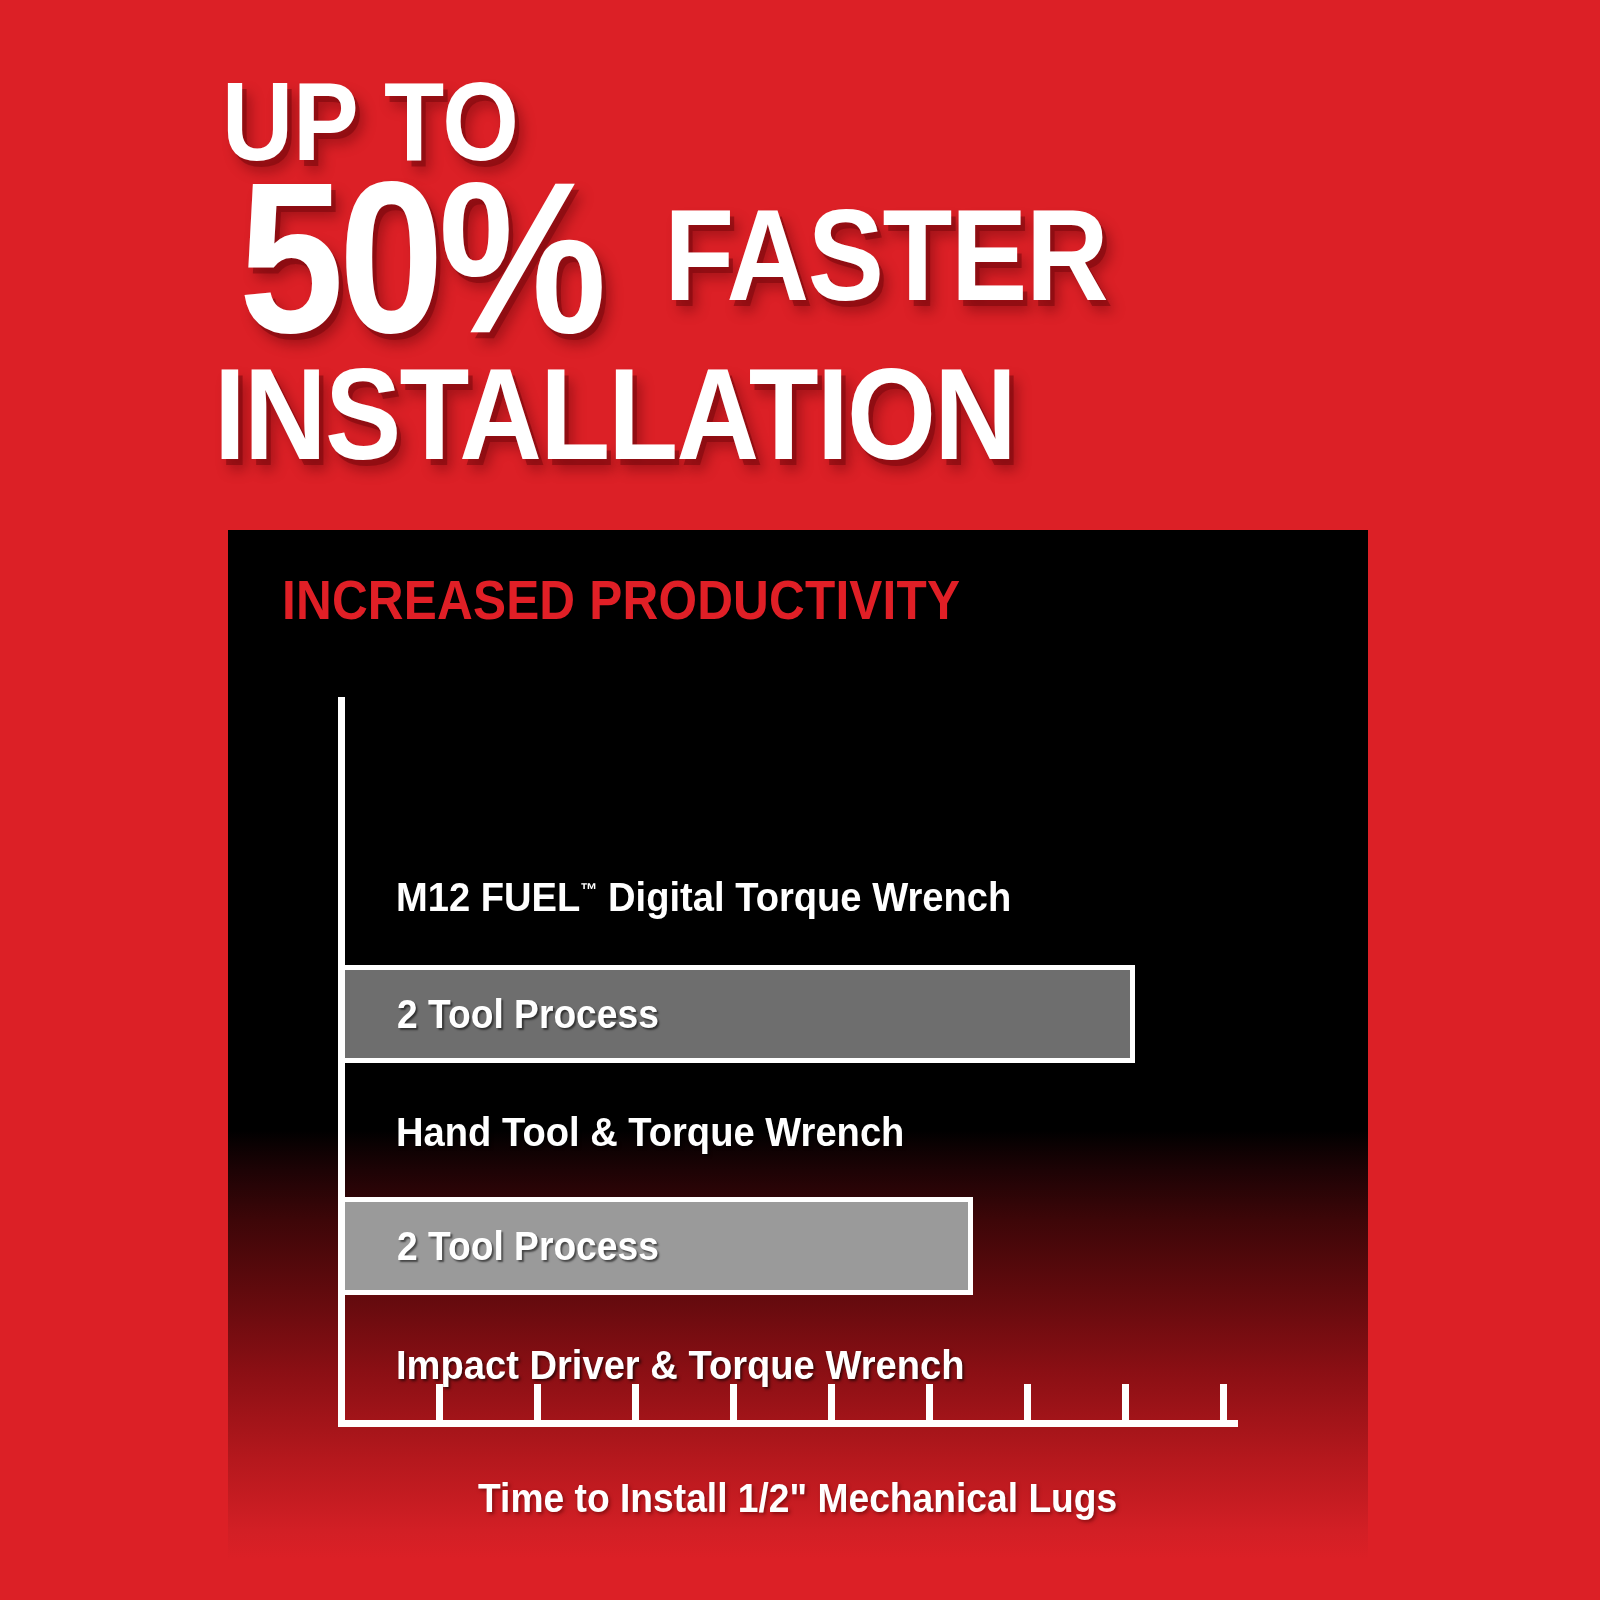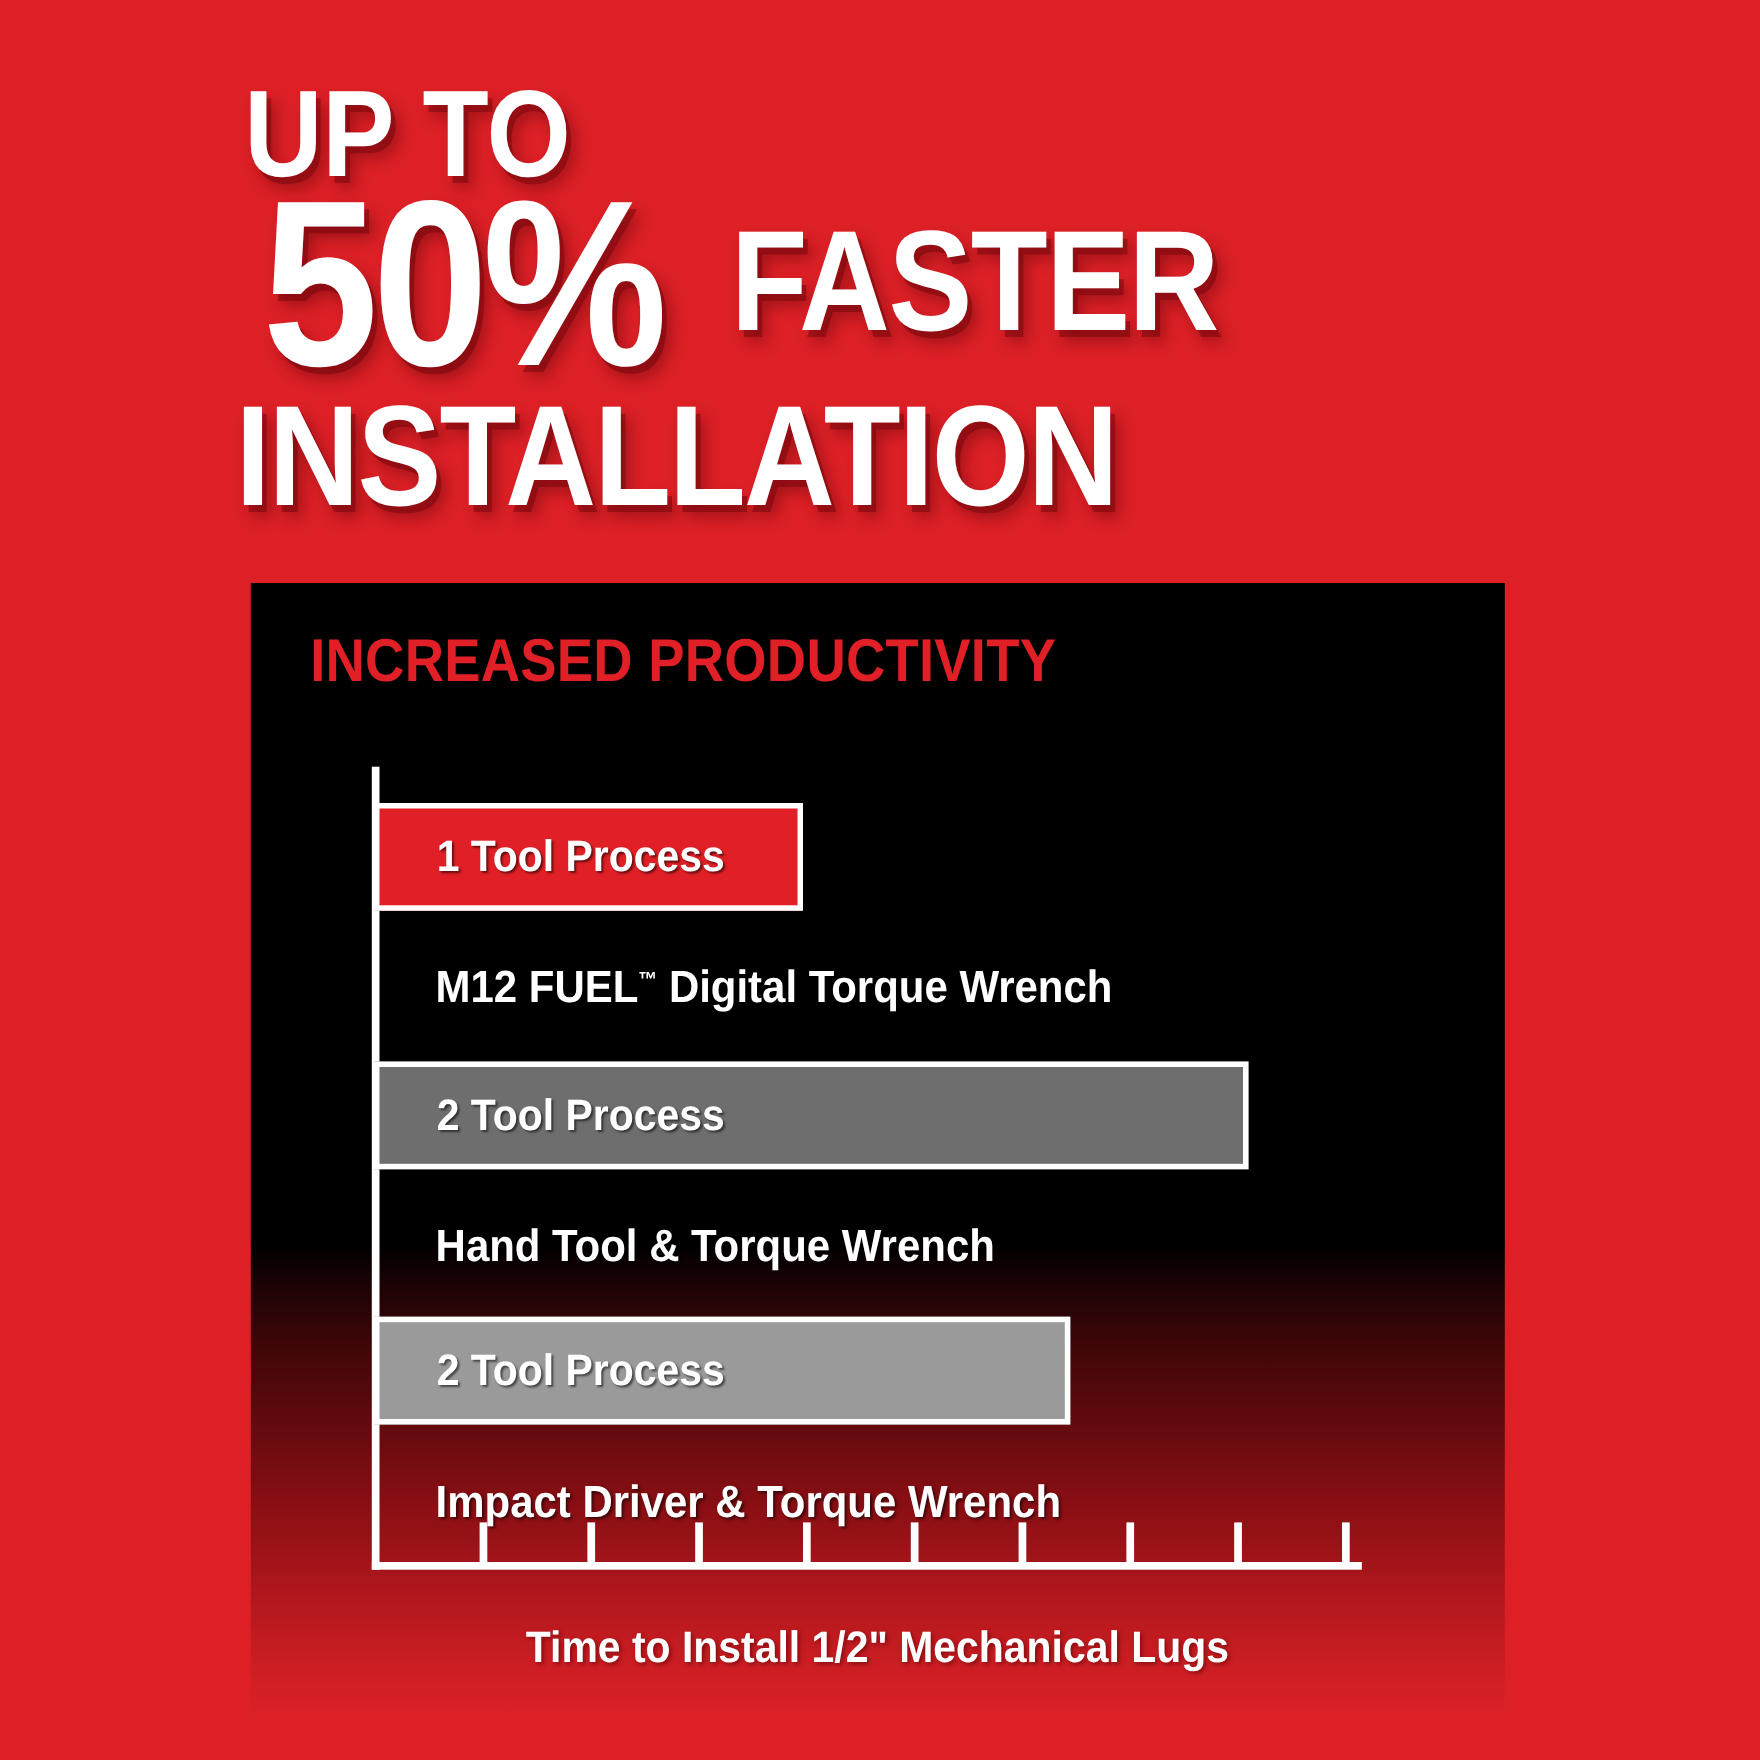--- a/index.html
+++ b/index.html
@@ -233,23 +233,20 @@
       <div class="tick" style="left:98px;"></div>
       <div class="tick" style="left:196px;"></div>
       <div class="tick" style="left:294px;"></div>
       <div class="tick" style="left:392px;"></div>
       <div class="tick" style="left:490px;"></div>
       <div class="tick" style="left:588px;"></div>
       <div class="tick" style="left:686px;"></div>
       <div class="tick" style="left:784px;"></div>
       <div class="tick" style="left:882px;"></div>
 
-      <div class="bar" style="left:2px; top:33px; width:390px; height:98px; background:#E01F26;">
-        <span class="bar-label">1 Tool Process</span>
-      </div>
       <div class="series-label" style="left:58px; top:177px;">
         <span>M12 FUEL</span><sup>™</sup>
         <span>Digital Torque Wrench</span>
       </div>
 
       <div class="bar" style="left:2px; top:268px; width:795px; height:98px; background:#6E6E6E;">
         <span class="bar-label">2 Tool Process</span>
       </div>
       <div class="series-label" style="left:58px; top:412px;">Hand Tool &amp; Torque Wrench</div>
 

